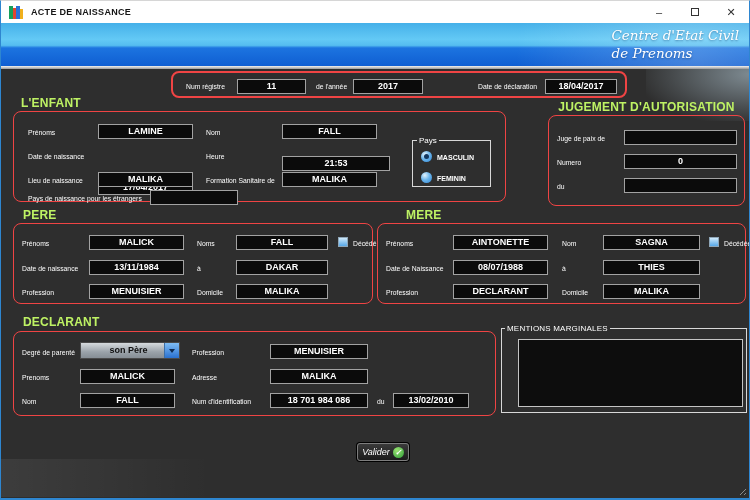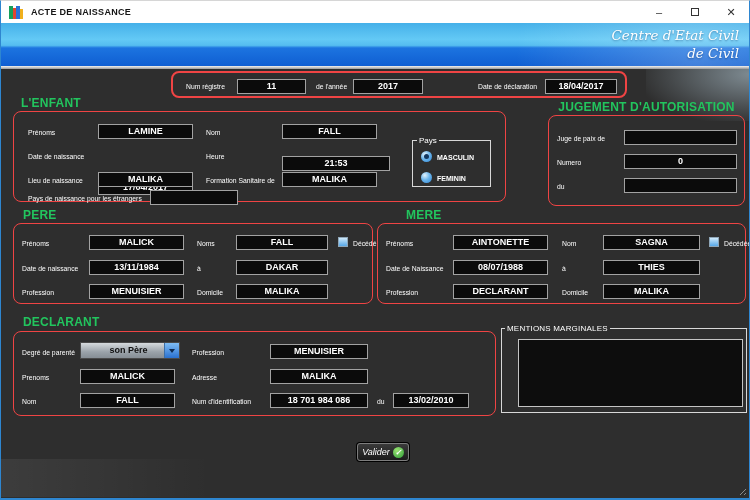--- a/index.html
+++ b/index.html
@@ -22,38 +22,38 @@
   .win-btns { margin-left:auto; display:flex; height:100%; }
   .wbtn { width:36px; height:100%; display:flex; align-items:center; justify-content:center;
     color:#333; font-size:11px; cursor:default; }
   .maxsq { width:8px; height:8px; border:1px solid #333; display:block; }
   
   .header { position:absolute; left:0; top:22px; width:100%; height:43px;
     background:
       radial-gradient(circle at 93% 80%, rgba(255,255,255,.22), transparent 26%),
       linear-gradient(180deg,#45b0e9 0%, #63c9f5 38%, #55bdf0 52%, #1c74e0 58%, #0f5ed2 100%);
   }
-  .header-text { position:absolute; right:10px; top:3px; text-align:right; color:#fff;
+  .header-text { position:absolute; right:10px; top:3px; text-align:left; color:#fff;
     font-family:"DejaVu Serif", serif; font-style:italic; font-size:13.5px; line-height:18px;
     text-shadow:0 1px 2px rgba(0,40,90,.45); }
   .sep { position:absolute; left:0; top:65px; width:100%; height:3px;
     background:linear-gradient(180deg,#f2f2f2,#9a9a9a); }
   
   .formbg { position:absolute; left:0; top:68px; width:100%; height:429px; background:#2e2e2e; }
   .glow-tr { position:absolute; left:645px; top:68px; width:105px; height:52px; pointer-events:none;
     background:radial-gradient(ellipse at 100% 10%, rgba(205,230,244,.5), rgba(205,230,244,.14) 55%, transparent 78%); }
   .glow-bl { position:absolute; left:0; top:458px; width:210px; height:38px; pointer-events:none;
     background:linear-gradient(90deg, rgba(255,255,255,.07), transparent); }
   .lbl { position:absolute; color:#ffffff; font-size:8px; white-space:nowrap;
     transform:scaleX(.85); transform-origin:left center; }
   .fld { position:absolute; height:15px; background:#0b0b0b; border:1px solid #a2a2a2;
     color:#fff; font-size:9px; font-weight:700; line-height:13px; text-align:center;
     overflow:hidden; }
   .gbox { position:absolute; border:1px solid #ef4444; border-radius:8px; }
-  .stitle { position:absolute; color:#22c55e; font-weight:700; font-size:12px;
+  .stitle { position:absolute; color:#bef264; font-weight:700; font-size:12px;
     letter-spacing:.2px; white-space:nowrap; }
   
   .sexe { position:absolute; left:398px; top:28px; width:79px; height:47px;
     border:1px solid #d8d8d8; }
   .sexe-legend { position:absolute; left:4px; top:-5px; padding:0 2px; background:#2e2e2e;
     color:#fff; font-size:8px; }
   .radio { position:absolute; width:11px; height:11px; border-radius:50%;
     background:radial-gradient(circle at 35% 30%, #e2f2fc, #6db6ec 45%, #2e86d4); }
   .radio.sel::after { content:""; position:absolute; left:3px; top:3px; width:5px; height:5px;
     border-radius:50%; background:#12365e; }
@@ -108,21 +108,21 @@
       <div class="wbtn">
           <span class="maxsq"></span>
         </div>
       <div class="wbtn">✕</div>
     </div>
   </div>
 
   <div class="header">
     <div class="header-text">
       <div>Centre d'Etat Civil</div>
-      <div>de Civil</div>
+      <div>de Prenoms</div>
     </div>
   </div>
   <div class="sep"></div>
 
   <div class="formbg"></div>
   <div class="glow-tr"></div>
   <div class="glow-bl"></div>
 
   <div class="gbox" style="left:170px;top:70px;width:456px;height:27px;border-width:2px;">
     <span class="lbl" style="left:13px;top:9px;">Num régistre</span>

